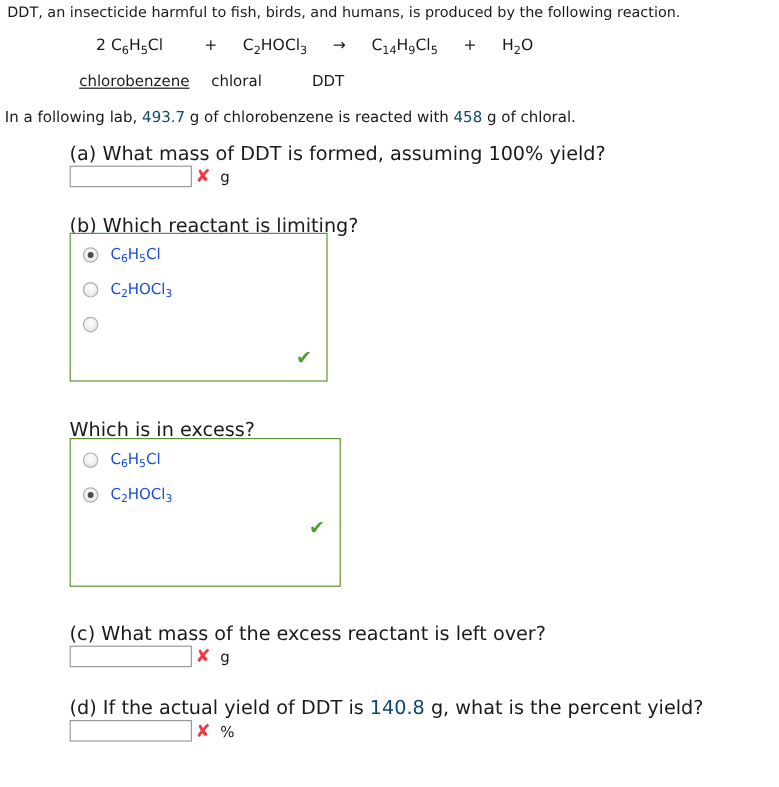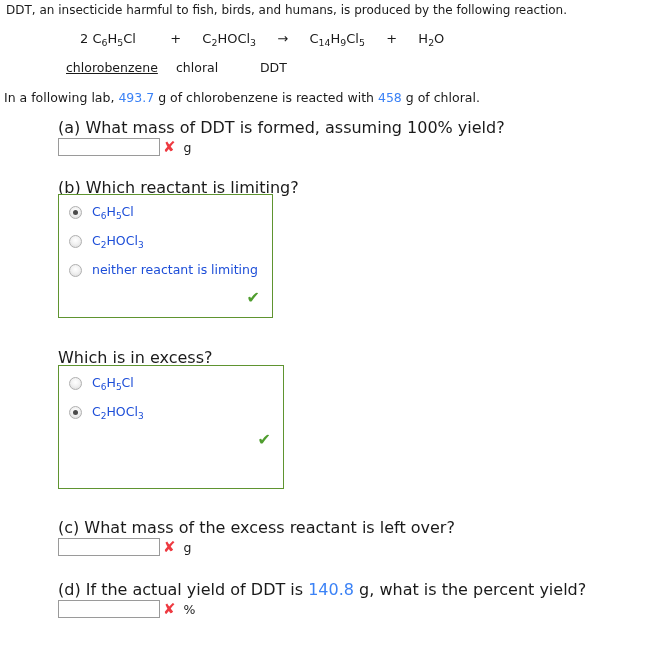--- a/index.html
+++ b/index.html
@@ -41,21 +41,21 @@
   }
   .names .n2 { display: inline-block; width: 106px; text-decoration: underline; }
   .names .n3 { display: inline-block; width: 80px; }
   .lab-line {
     position: absolute;
     left: 4px;
     top: 90px;
     font-size: 12.5px;
     white-space: nowrap;
   }
-  .red-val { color: #3b82f6; }
+  .red-val { color: #0c4a6e; }
   sub {
     font-size: 0.72em;
     vertical-align: -0.28em;
     line-height: 0;
   }
   .q-label {
     position: absolute;
     left: 58px;
     font-size: 16px;
     white-space: nowrap;
@@ -188,21 +188,20 @@
   <div class="choice">
     <span class="radio checked"></span>
     <span class="choice-label">C<sub>6</sub>H<sub>5</sub>Cl</span>
   </div>
   <div class="choice">
     <span class="radio"></span>
     <span class="choice-label">C<sub>2</sub>HOCl<sub>3</sub></span>
   </div>
   <div class="choice">
     <span class="radio"></span>
-    <span class="choice-label">neither reactant is limiting</span>
   </div>
   <div class="mark-right">✔</div>
 </div>
 
 <div class="q-label" style="top:348px;">Which is in excess?</div>
 <div class="choice-box" style="top:365px; width:226px; height:124px;">
   <div class="choice">
     <span class="radio"></span>
     <span class="choice-label">C<sub>6</sub>H<sub>5</sub>Cl</span>
   </div>

